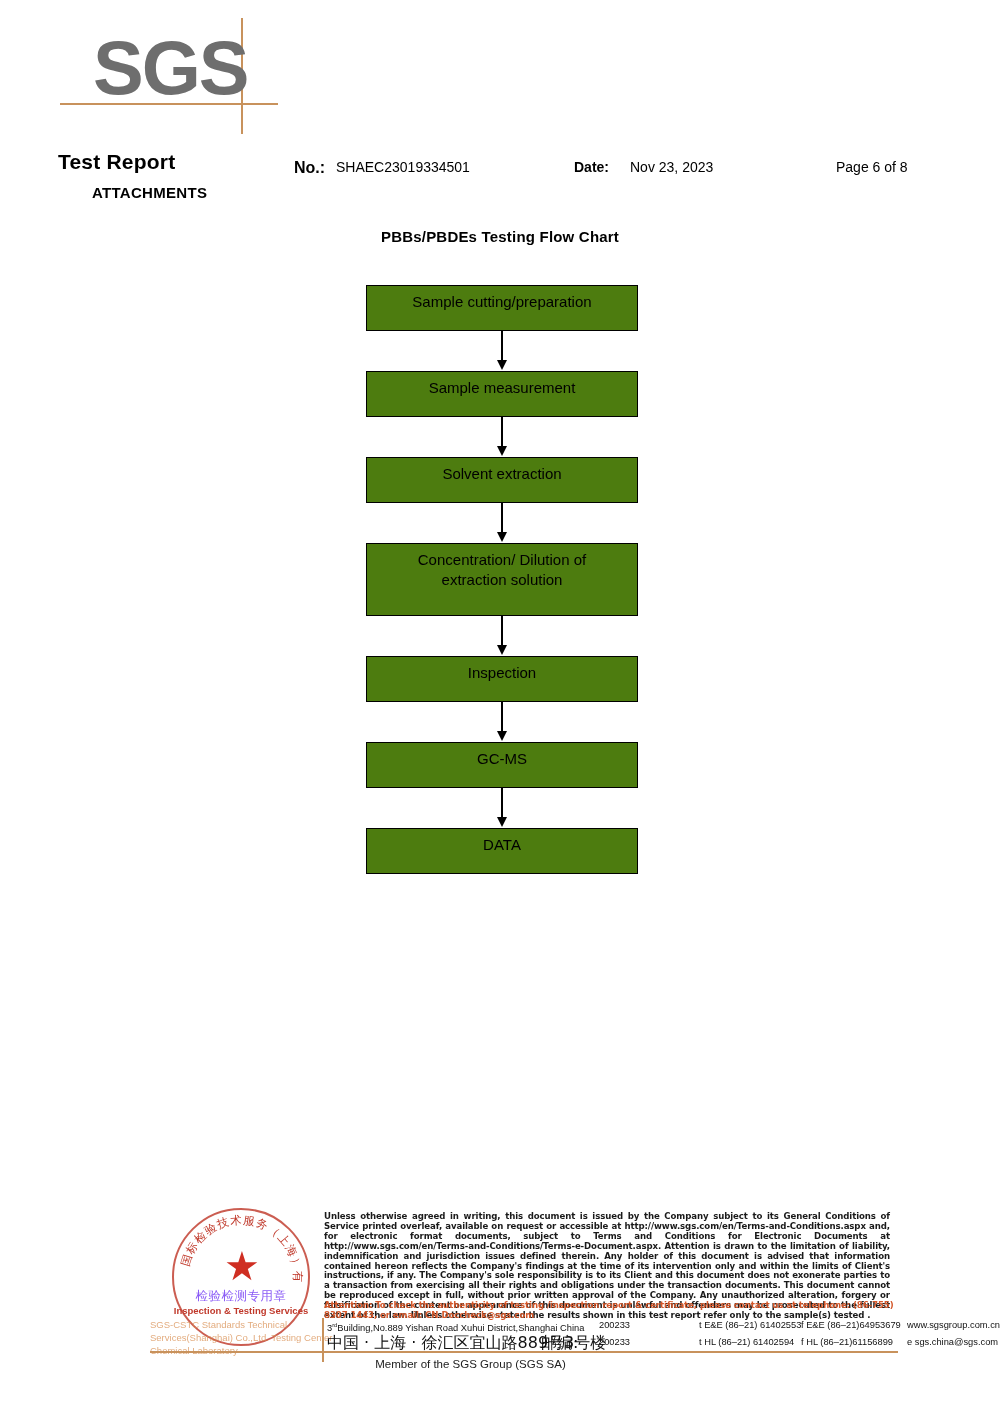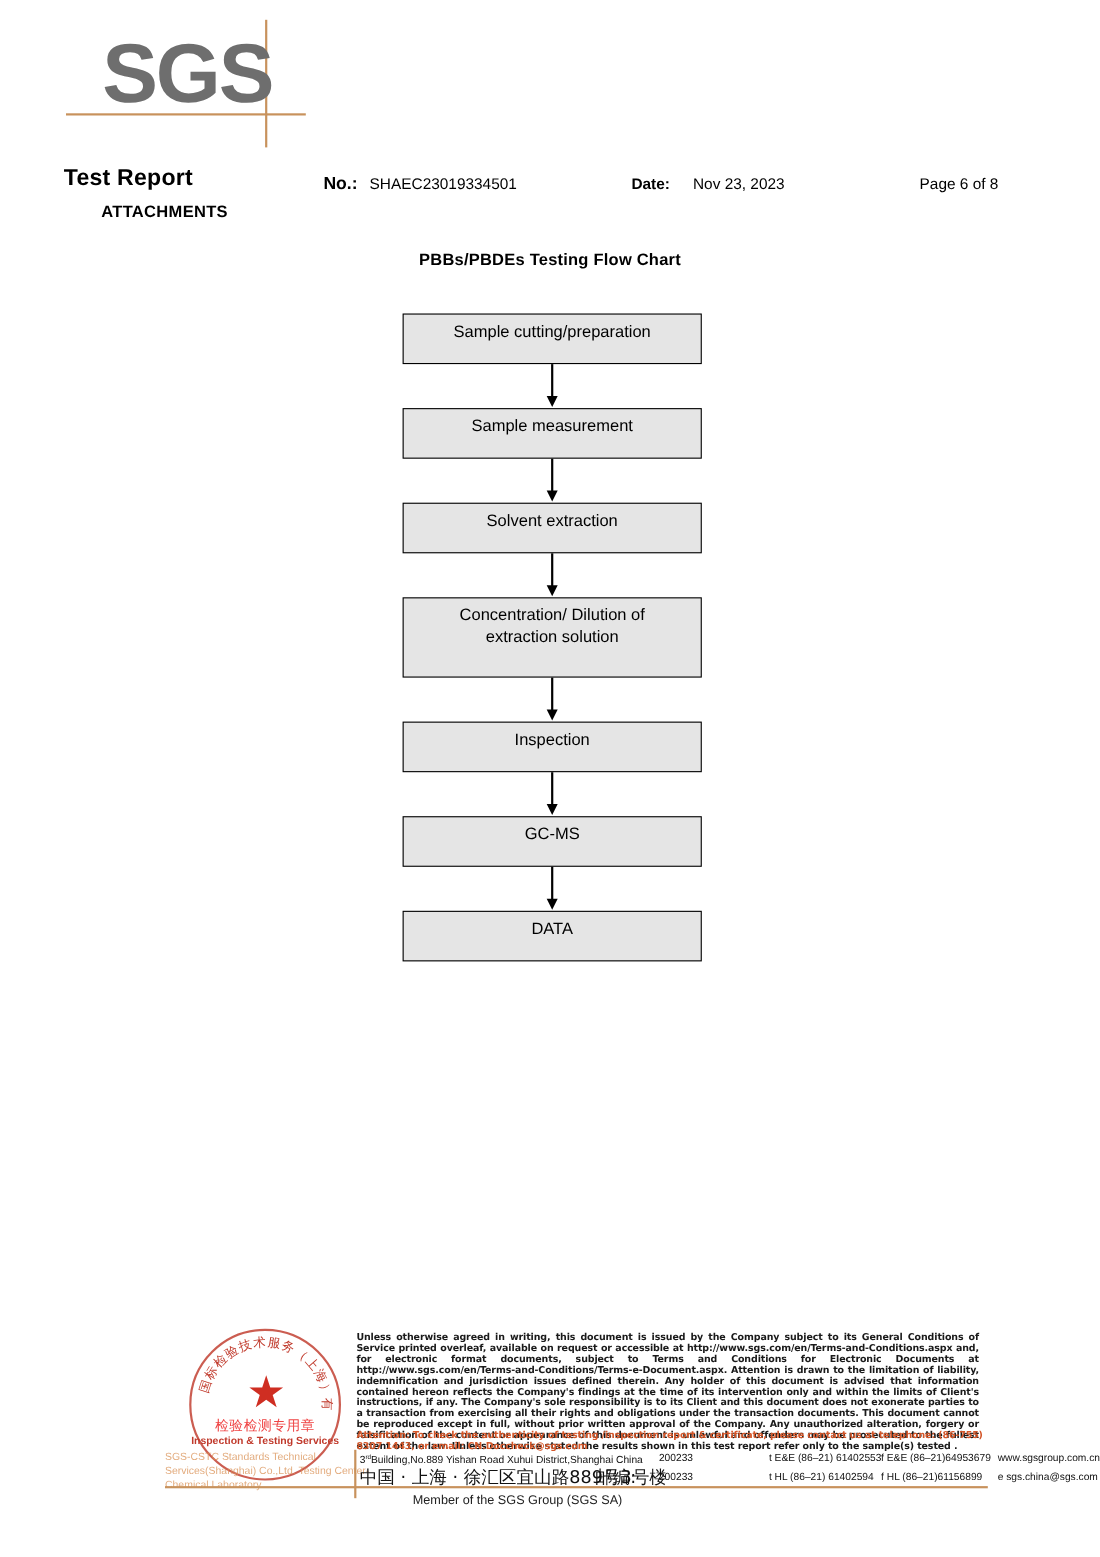--- a/index.html
+++ b/index.html
@@ -121,21 +121,21 @@
   }
   #flow-chart {
     position: absolute;
     left: 366px;
     top: 285px;
     width: 272px;
   }
   .flow-box {
     width: 272px;
     border: 1.6px solid #000;
-    background: #e5e5e5;
+    background: #4d7c0f;
     position: relative;
   }
   .flow-box .box-text {
     text-align: center;
     font-size: 15px;
     line-height: 20px;
     padding-top: 6px;
   }
   .flow-arrow {
     width: 272px;
@@ -189,21 +189,21 @@
     font-size: 40px;
     line-height: 1;
     color: #cf2e22;
   }
   #seal-cn {
     position: absolute;
     left: 0; top: 80px;
     width: 138px;
     text-align: center;
     font-size: 12.5px;
-    color: #ef4444;
+    color: #8b5cf6;
     font-family: "DejaVu Sans", sans-serif;
     letter-spacing: 0.5px;
   }
   #seal-en {
     position: absolute;
     left: 0; top: 97px;
     width: 138px;
     text-align: center;
     font-size: 9.5px;
     font-weight: bold;

